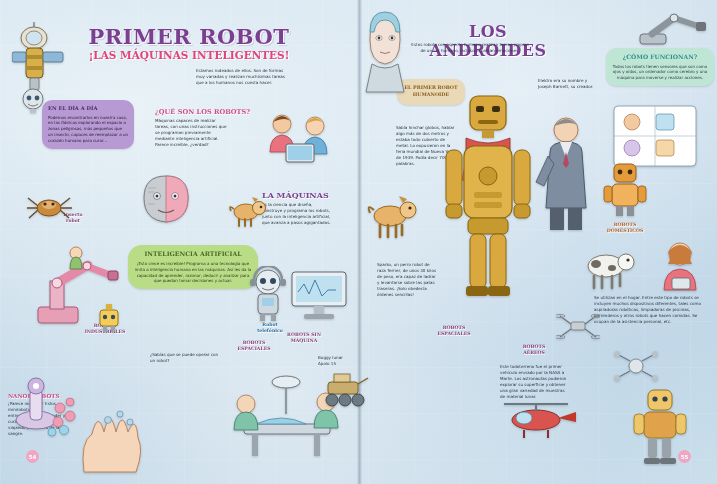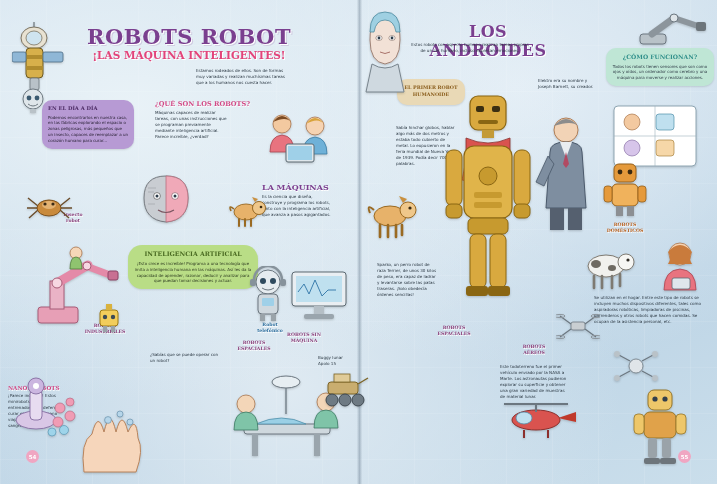--- a/index.html
+++ b/index.html
@@ -40,21 +40,21 @@
     color:#7a3f8f;letter-spacing:.5px;
   }
   .title-main{font-size:21px;line-height:1;
     text-shadow:1px 1px 0 #fff, 2px 2px 0 rgba(122,63,143,.18);}
   .subtitle{
     font-family:"DejaVu Serif",serif;font-weight:bold;font-size:10.5px;
     color:#e2447a;margin-top:2px;text-shadow:1px 1px 0 #fff;
   }
   .sec-h{
     font-family:"DejaVu Serif",serif;font-weight:bold;font-size:6.6px;
-    color:#d14a86;margin-bottom:2px;text-shadow:.5px .5px 0 #fff;
+    color:#d14a86;margin-bottom:2px;text-shadow:.5px .5px 0 #fff;margin-top:8px;
   }
   .sec-h.purple{color:#7a3f8f;}
   .head2{
     font-family:"DejaVu Serif",serif;font-weight:bold;font-size:16px;
     color:#7a3f8f;text-shadow:1px 1px 0 #fff;letter-spacing:.4px;
   }
   
   .bubble{
     position:absolute;border-radius:10px;padding:5px 6px;
     font-size:4px;line-height:1.45;color:#33404b;
@@ -91,22 +91,22 @@
   .shadow{filter:drop-shadow(0 1px 1px rgba(0,0,0,.18));}
 </style>
 </head>
 <body>
 
 <div id="page">
 
   <div class="spine"></div>
 
   <div class="tb" style="left:84px;top:26px;width:210px;text-align:center;">
-    <h1 class="title title-main">ROBOTS ROBOT</h1>
-    <div class="subtitle">¡LAS MÁQUINA INTELIGENTES!</div>
+    <h1 class="title title-main">PRIMER ROBOT</h1>
+    <div class="subtitle">¡LAS MÁQUINAS INTELIGENTES!</div>
   </div>
 
   <div class="tb body" style="left:196px;top:68px;width:92px;">Estamos rodeados de ellos. Son de formas muy variadas y realizan muchísimas tareas que a los humanos nos cuesta hacer.</div>
 
   <div class="bubble b-purple" style="left:42px;top:100px;width:80px;">
     <span class="bh">EN EL DÍA A DÍA</span>
     <span>Podemos encontrarlos en nuestra casa, en las fábricas explorando el espacio o zonas peligrosas, más pequeños que un insecto, capaces de reemplazar a un corazón humano para curar...</span>
   </div>
 
   <div class="tb" style="left:155px;top:100px;width:100px;">

